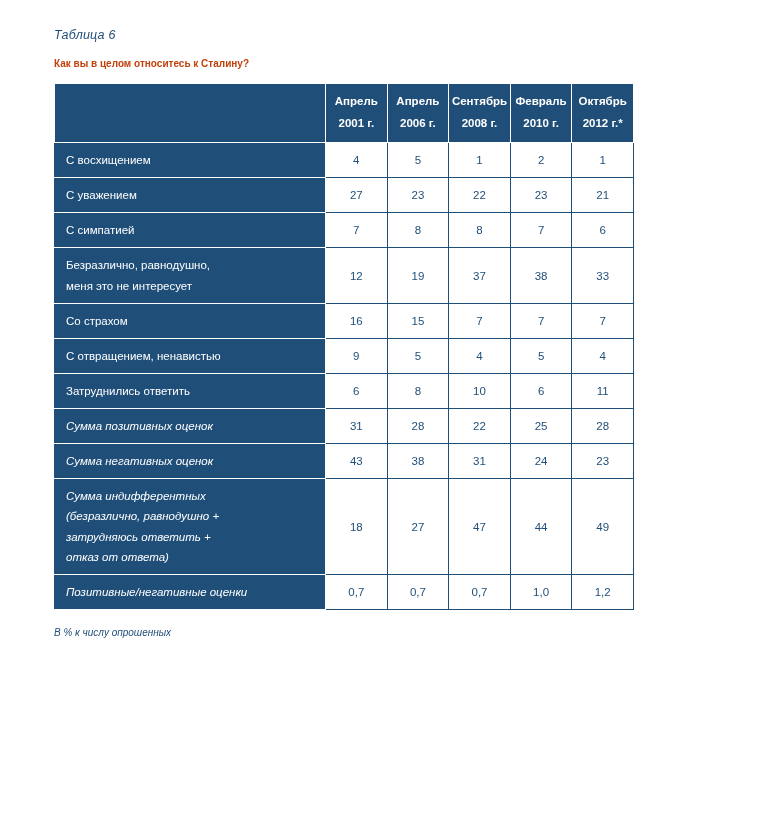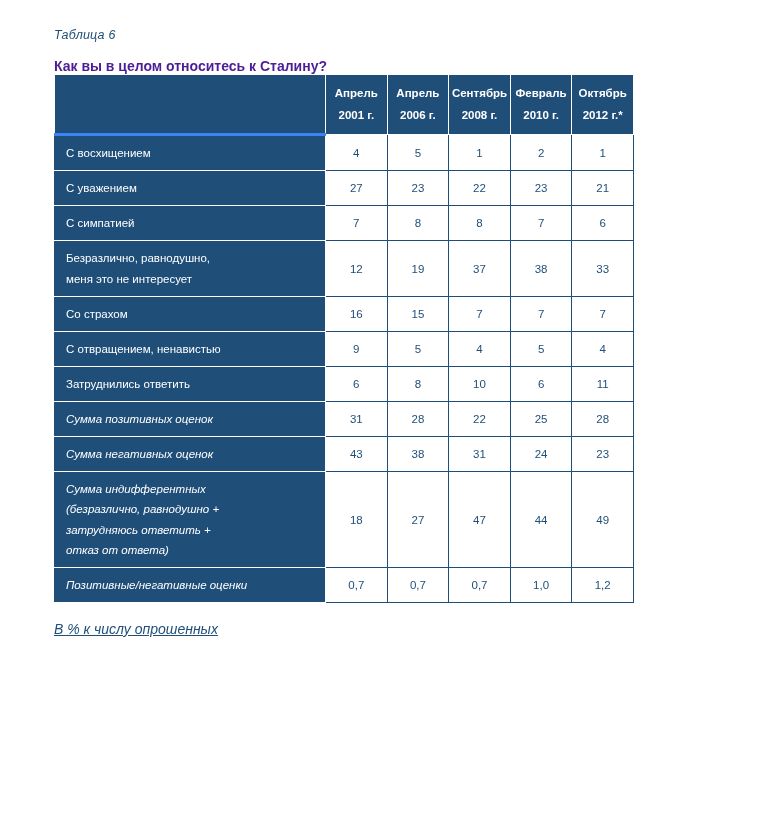--- a/index.html
+++ b/index.html
@@ -21,23 +21,24 @@
     width: 763px;
   }
   .table-caption {
     font-size: 12.5px;
     font-style: italic;
     color: #1f4e79;
     margin-bottom: 16px;
     letter-spacing: 0.2px;
   }
   .question-title {
-    font-size: 14px;
+    font-size: 10px;
     font-weight: bold;
-    color: #4c1d95;
+    color: #c2410c;
+    margin-bottom: 14px;
   }
   table.data {
     border-collapse: collapse;
     width: 580px;
     table-layout: fixed;
   }
   table.data th, table.data td {
     border: 1px solid #ffffff;
     padding: 0;
   }
@@ -64,41 +65,40 @@
   }
   tbody td.label {
     background: #1f4e79;
     color: #ffffff;
     text-align: left;
     padding: 7px 10px 7px 11px;
     line-height: 1.75;
     border-left: 1px solid #1f4e79;
     border-right: 1px solid #ffffff;
   }
-  tbody tr.first-row td.label { border-top: 3px solid #3b82f6; }
+  tbody tr.first-row td.label { border-top: 1px solid #3b82f6; }
   tbody td.val {
     text-align: center;
     vertical-align: middle;
     border-left: 1px solid #1f4e79;
     border-right: 1px solid #1f4e79;
     border-top: 1px solid #1f4e79;
     border-bottom: 1px solid #1f4e79;
     color: #1f4e79;
   }
   tbody tr.bold td.label,
   tbody tr.bold td.val { font-weight: normal; }
   tbody tr.italic td.label { font-style: italic; }
   tbody td.label .line { display: block; }
   .note {
-    font-size: 14px;
+    font-size: 10px;
     font-style: italic;
     color: #1f4e79;
     margin-top: 13px;
     line-height: 1.95;
-    text-decoration: underline;
   }
   .footnote {
     font-size: 11.5px;
     font-style: italic;
     color: #1f4e79;
     margin-top: 11px;
     line-height: 2.0;
     width: 702px;
   }
 </style>

